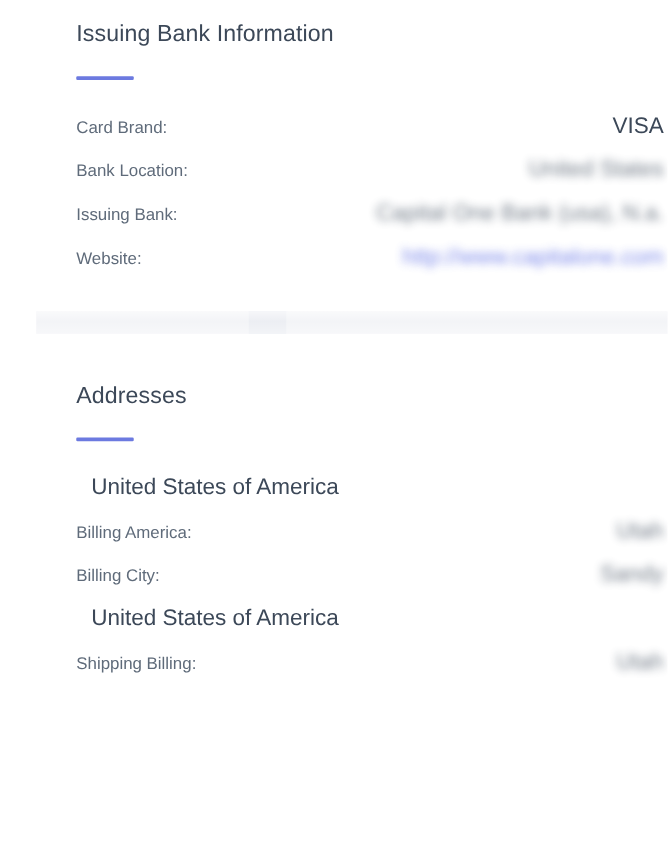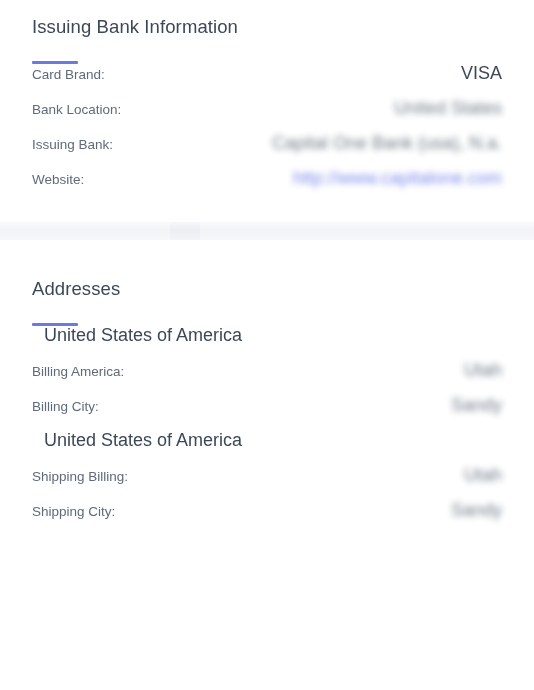--- a/index.html
+++ b/index.html
@@ -15,20 +15,21 @@
     overflow: hidden;
     position: relative;
     -webkit-font-smoothing: antialiased;
   }
 
   .page {
     width: 490px;
     height: 690px;
     position: relative;
     background: #ffffff;
+    padding-left: 29px;
   }
 
   
   .card {
     background: #ffffff;
     padding: 0 32px;
     box-sizing: border-box;
     width: 534px;
   }
   .card.section-bank { padding-top: 14px; }
@@ -49,20 +50,21 @@
     width: 46px;
     height: 3px;
     background: #6c7ae0;
     border-radius: 1px;
     margin-top: 21px;
     margin-bottom: 0;
   }
 
   
   .rows {
+    margin-top: 27px;
   }
   .row {
     display: flex;
     align-items: baseline;
     justify-content: space-between;
     height: 35px;
   }
   .row-label {
     font-size: 13.5px;
     line-height: 18px;
@@ -192,21 +194,17 @@
 
       <div class="row">
         <span class="row-value">United States of America</span>
       </div>
 
       <div class="row">
         <span class="row-label">Shipping Billing:</span>
         <span class="row-value is-redacted">Utah</span>
       </div>
 
-      <div class="row">
-        <span class="row-label">Shipping City:</span>
-        <span class="row-value is-redacted">Sandy</span>
-      </div>
 
     </div>
   </div>
 
 </div>
 
 </body></html>

